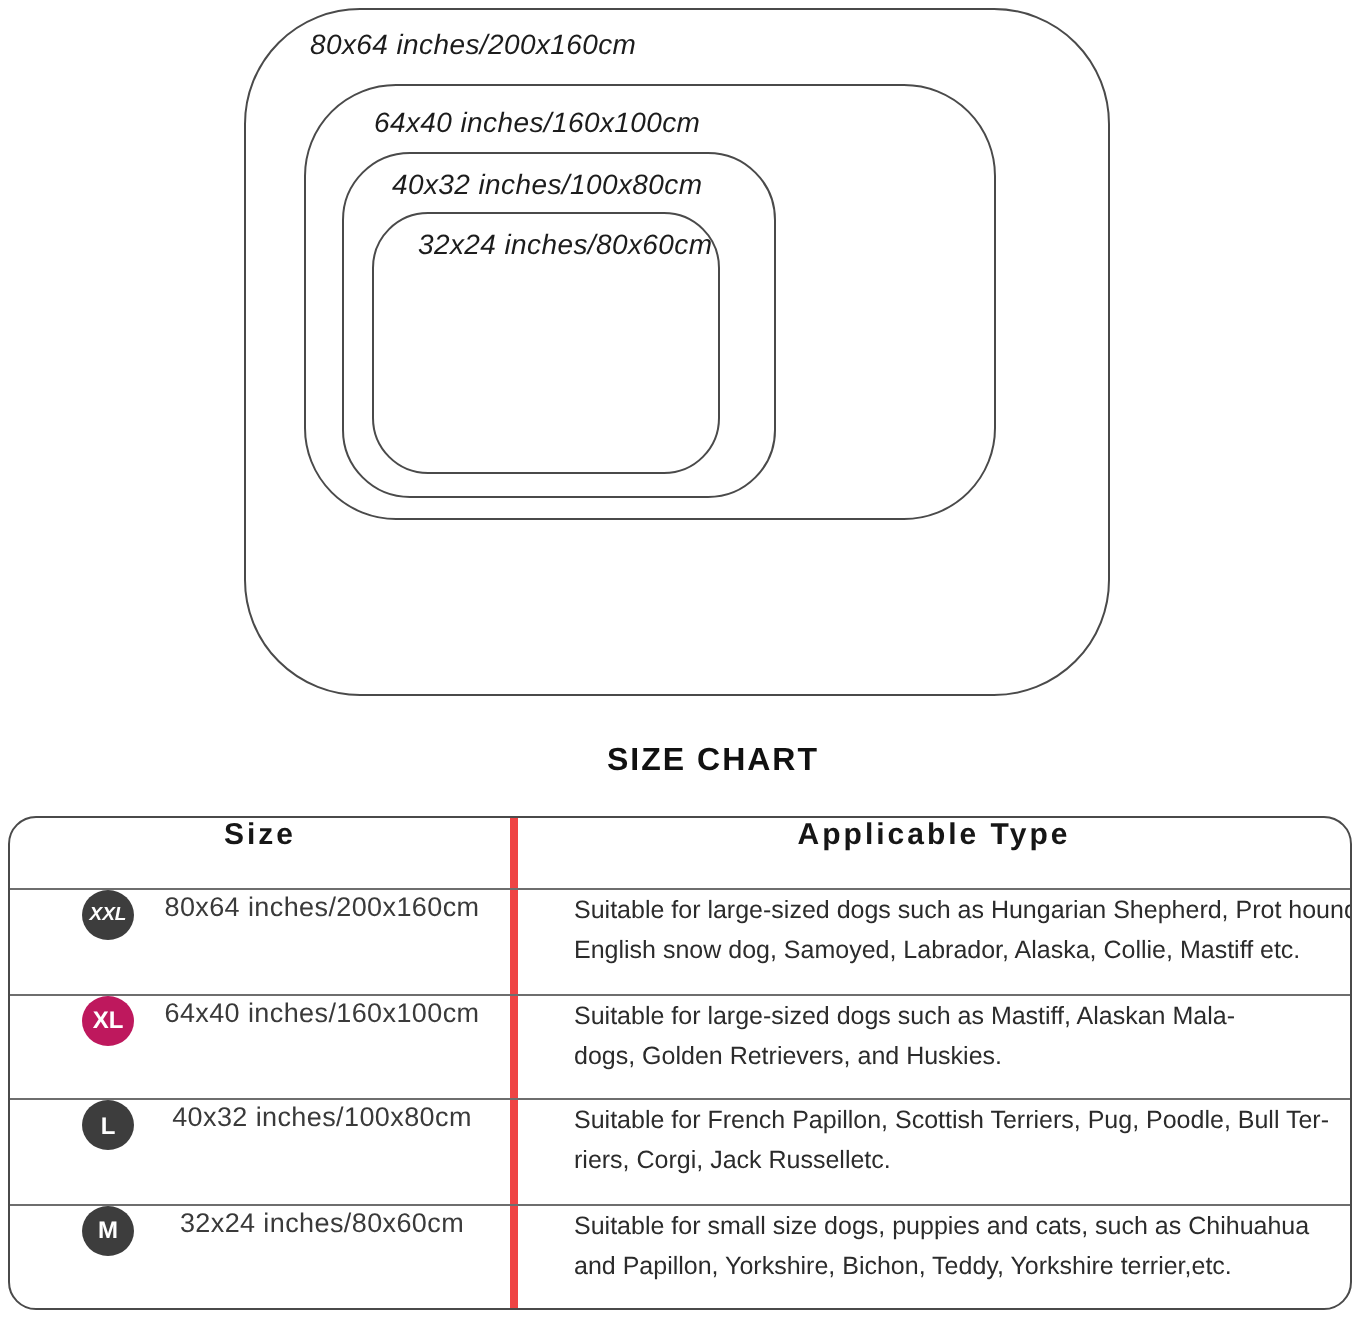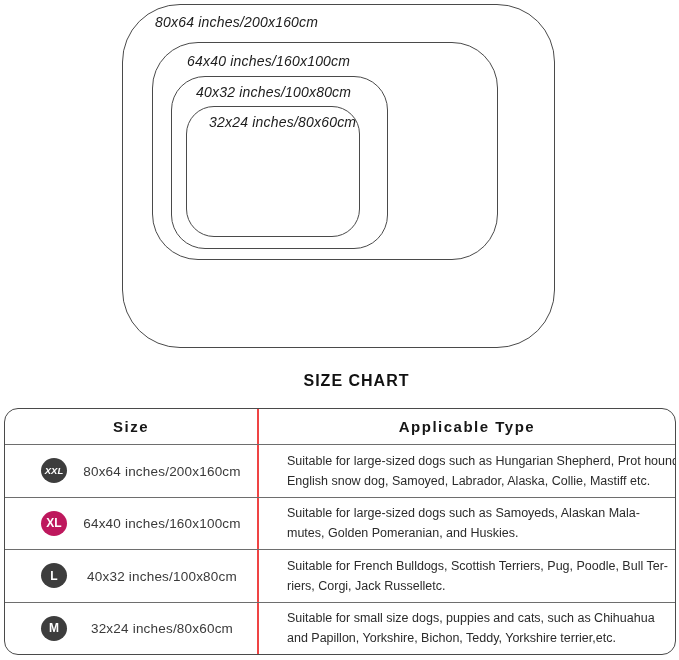--- a/index.html
+++ b/index.html
@@ -55,28 +55,28 @@
     border-radius: 14px;
     overflow: hidden;
     display: flex;
     flex-direction: column;
     background: #ffffff;
   }
   .trow { display: flex; flex: 1; border-top: 1px solid #6e6e6e; min-height: 0; }
   .trow.header { flex: 0 0 35px; border-top: none; }
   .cell-size {
     flex: 0 0 254px;
-    border-right: 2px solid #ef4444;
+    border-right: 4px solid #ef4444;
     display: flex;
-    align-items: center;
+    align-items: flex-start;
   }
   .cell-type {
     flex: 1;
     display: flex;
-    align-items: center;
+    align-items: flex-start;
   }
   .header .cell-size, .header .cell-type { justify-content: center; }
   .header-label {
     font-size: 15px;
     letter-spacing: 1.5px;
     color: #161616;
     font-weight: 600;
   }
   .badge {
     flex: 0 0 auto;
@@ -153,34 +153,34 @@
       </div>
     </div>
 
     <div class="trow">
       <div class="cell-size">
         <span class="badge" style="background: #be185d; color: rgb(255, 255, 255);">XL</span>
         <span class="size-text-wrap"><span class="size-text">64x40 inches/160x100cm</span></span>
       </div>
       <div class="cell-type">
         <div class="desc">
-          <div class="desc-line">Suitable for large-sized dogs such as Samoyeds, Alaskan Mala-</div>
-          <div class="desc-line">mutes, Golden Pomeranian, and Huskies.</div>
+          <div class="desc-line">Suitable for large-sized dogs such as Mastiff, Alaskan Mala-</div>
+          <div class="desc-line">dogs, Golden Retrievers, and Huskies.</div>
         </div>
       </div>
     </div>
 
     <div class="trow">
       <div class="cell-size">
         <span class="badge" style="background: rgb(61, 61, 61); color: rgb(255, 255, 255);">L</span>
         <span class="size-text-wrap"><span class="size-text">40x32 inches/100x80cm</span></span>
       </div>
       <div class="cell-type">
         <div class="desc">
-          <div class="desc-line">Suitable for French Bulldogs, Scottish Terriers, Pug, Poodle, Bull Ter-</div>
+          <div class="desc-line">Suitable for French Papillon, Scottish Terriers, Pug, Poodle, Bull Ter-</div>
           <div class="desc-line">riers, Corgi, Jack Russelletc.</div>
         </div>
       </div>
     </div>
 
     <div class="trow">
       <div class="cell-size">
         <span class="badge" style="background: rgb(61, 61, 61); color: rgb(255, 255, 255);">M</span>
         <span class="size-text-wrap"><span class="size-text">32x24 inches/80x60cm</span></span>
       </div>

